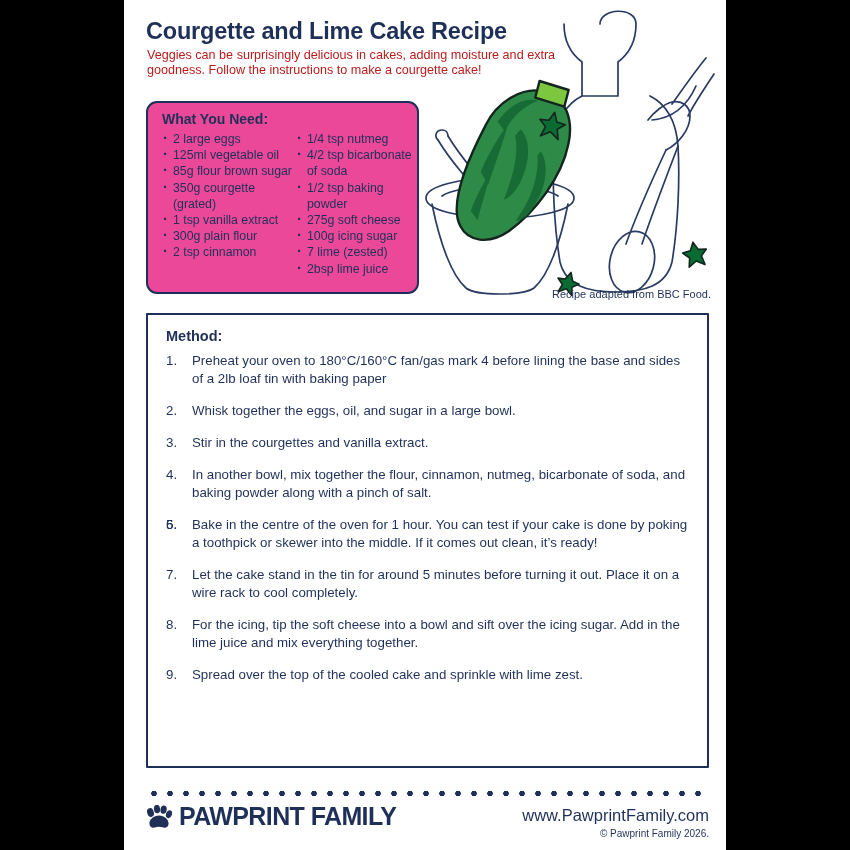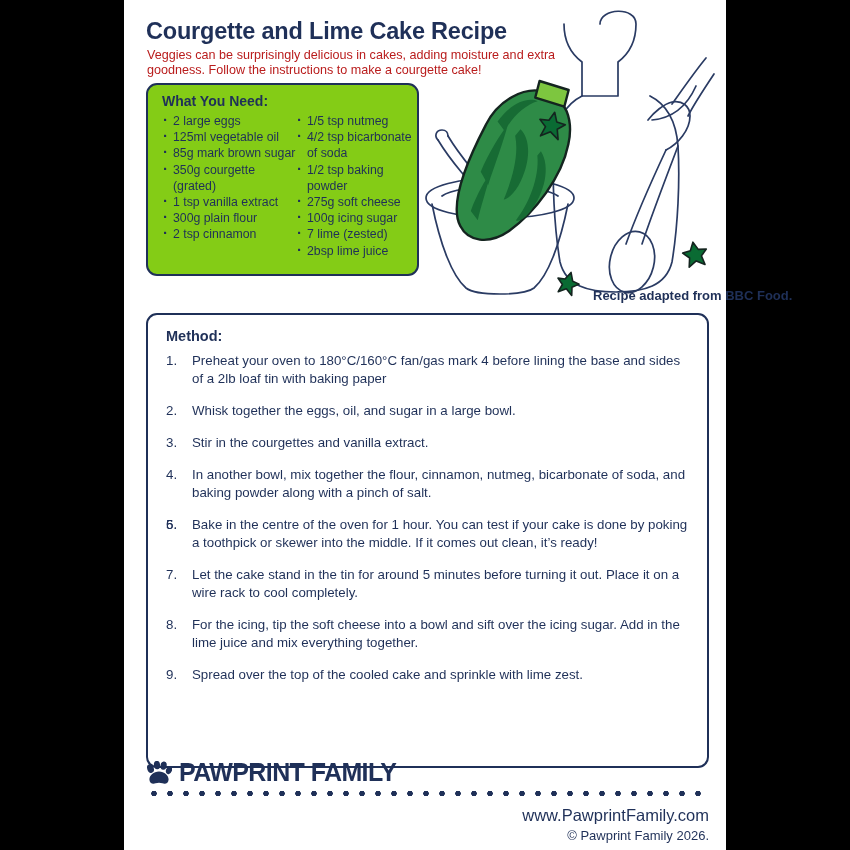--- a/index.html
+++ b/index.html
@@ -25,25 +25,25 @@
   }
   .subtitle {
     position: absolute; left: 23px; top: 48px;
     width: 420px;
     font-size: 12.6px; line-height: 15px;
     color: #b91c1c;
   }
 
   
   #needs-box {
-    position: absolute; left: 22px; top: 83px;
+    position: absolute; left: 22px; top: 101px;
     width: 273px; height: 193px;
     border: 2.6px solid #1F3058;
     border-radius: 11px;
-    background: #84cc16;
+    background: #ec4899;
   }
   #needs-title {
     position: absolute; left: 14px; top: 8px;
     font-size: 14px; font-weight: bold; color: #1F3058;
   }
   .ing-col { position: absolute; top: 28px; }
   #ing-col-left  { left: 14px;  width: 135px; }
   #ing-col-right { left: 148px; width: 124px; }
   .ing-item {
     position: relative;
@@ -55,31 +55,31 @@
   .ing-item::before {
     content: "\00B7";
     position: absolute; left: 1px; top: -1px;
     font-size: 15px; font-weight: bold; color: #1F3058;
   }
 
   
   #illus { position: absolute; left: 296px; top: 0; width: 306px; height: 310px; }
   #illus svg { display: block; width: 100%; height: 100%; }
   #bbc-credit {
-    position: absolute; left: 469px; top: 288px;
-    font-size: 13px; color: #1F3058; font-weight: bold;
+    position: absolute; left: 428px; top: 288px;
+    font-size: 11px; color: #1F3058; font-weight: normal;
     white-space: nowrap;
   }
 
   
   #method-box {
     position: absolute; left: 22px; top: 313px;
     width: 563px; height: 455px;
     border: 2.6px solid #1F3058;
-    border-radius: 11px;
+    border-radius: 1px;
     background: #ffffff;
   }
   #method-title {
     position: absolute; left: 18px; top: 13px;
     font-size: 14.5px; font-weight: bold; color: #1F3058;
   }
   #method-list { position: absolute; left: 18px; top: 37px; right: 14px; }
   .step {
     position: relative;
     padding-left: 26px;
@@ -96,58 +96,58 @@
   
   #dotted {
     position: absolute; left: 22px; top: 790px;
     width: 563px; height: 7px;
     background-image: radial-gradient(circle, #1F3058 2.6px, rgba(0,0,0,0) 2.9px);
     background-size: 16px 7px;
     background-repeat: repeat-x;
     background-position: 0 center;
   }
   #logo {
-    position: absolute; left: 22px; top: 758px;
+    position: absolute; left: 22px; top: 802px;
     display: flex; align-items: center; gap: 7px;
   }
   #paw-icon { width: 26px; height: 24px; display: block; }
   #logo-text {
     font-size: 25px; font-weight: bold; color: #1F3058;
     letter-spacing: -0.6px; white-space: nowrap;
   }
   #website {
     position: absolute; right: 17px; top: 806px;
     font-size: 16.5px; color: #1F3058; white-space: nowrap; margin-left: 38px;
   }
   #copyright {
     position: absolute; right: 17px; top: 828px;
-    font-size: 13px; color: #1F3058; white-space: nowrap;
+    font-size: 10px; color: #1F3058; white-space: nowrap;
   }
 </style>
 </head>
 <body>
 
 <div id="page">
 
   <div class="title">Courgette and Lime Cake Recipe</div>
   <div class="subtitle">Veggies can be surprisingly delicious in cakes, adding moisture and extra goodness. Follow the instructions to make a courgette cake!</div>
 
   <div id="needs-box">
     <div id="needs-title">What You Need:</div>
     <div class="ing-col" id="ing-col-left">
         <div class="ing-item">2 large eggs</div>
         <div class="ing-item">125ml vegetable oil</div>
-        <div class="ing-item">85g mark brown sugar</div>
+        <div class="ing-item">85g flour brown sugar</div>
         <div class="ing-item">350g courgette (grated)</div>
         <div class="ing-item">1 tsp vanilla extract</div>
         <div class="ing-item">300g plain flour</div>
         <div class="ing-item">2 tsp cinnamon</div>
       </div>
     <div class="ing-col" id="ing-col-right">
-        <div class="ing-item">1/5 tsp nutmeg</div>
+        <div class="ing-item">1/4 tsp nutmeg</div>
         <div class="ing-item">4/2 tsp bicarbonate of soda</div>
         <div class="ing-item">1/2 tsp baking powder</div>
         <div class="ing-item">275g soft cheese</div>
         <div class="ing-item">100g icing sugar</div>
         <div class="ing-item">7 lime (zested)</div>
         <div class="ing-item">2bsp lime juice</div>
       </div>
   </div>
 
   <div id="illus">

